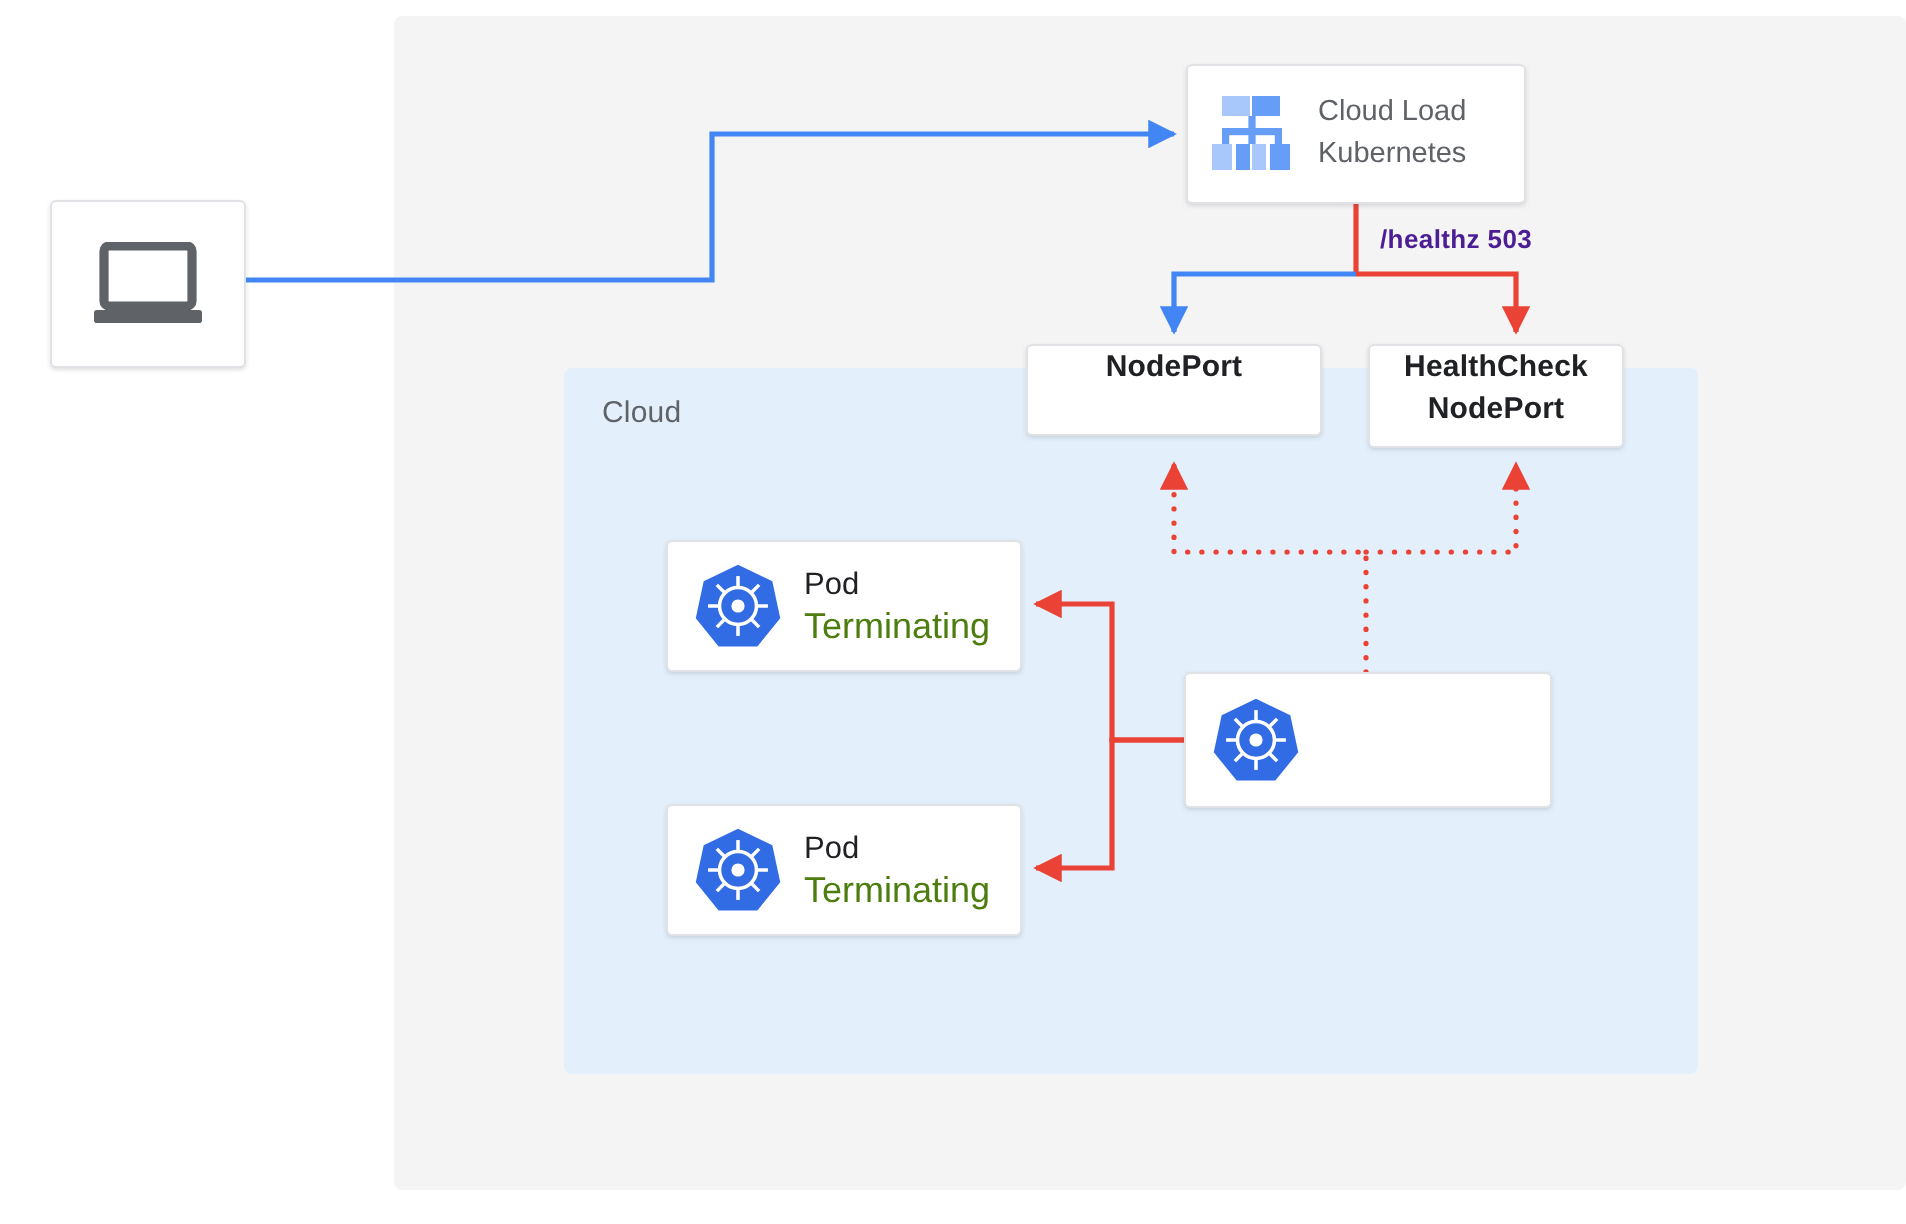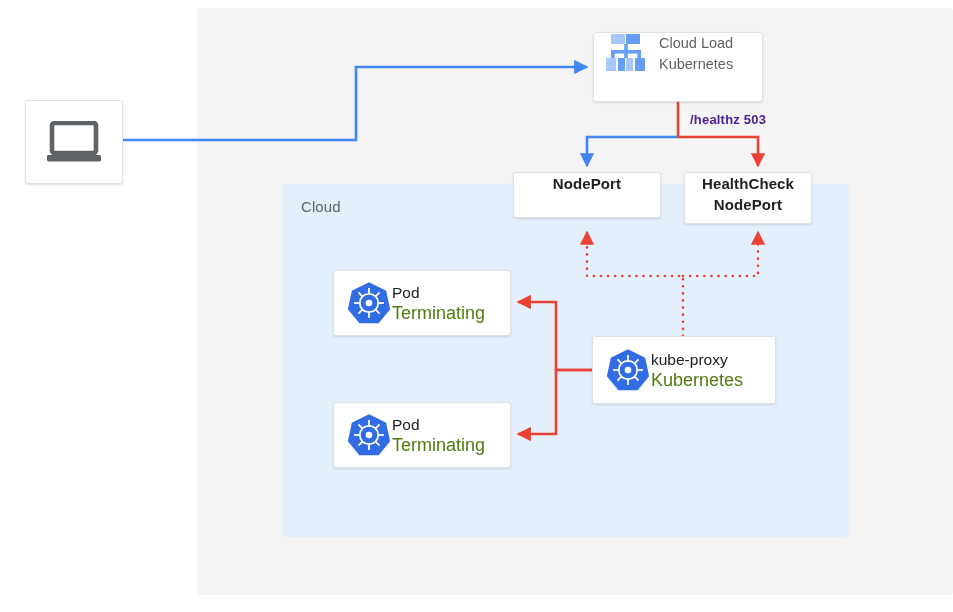--- a/index.html
+++ b/index.html
@@ -48,21 +48,21 @@
     box-shadow: 0 1px 2px rgba(60,64,67,0.16);
   }
 
   
   .client-card { left: 25px; top: 100px; width: 98px; height: 84px; }
   .laptop-icon { position: absolute; left: 50%; top: 50%; transform: translate(-50%,-50%); }
 
   
   .clb-card {
     left: 593px; top: 32px; width: 170px; height: 70px;
-    display: flex; padding-left: 11px;
+    display: flex; align-items: center; padding-left: 11px;
   }
   .clb-icon { width: 42px; height: 40px; flex: 0 0 42px; position: relative; }
   .clb-text {
     margin-left: 12px;
     font-size: 14.5px; line-height: 21px;
     color: #5f6368;
   }
 
   
   .np-card {
@@ -77,21 +77,21 @@
 
   
   .entity-card {
     display: flex; align-items: center; padding-left: 12px;
   }
   .pod-card-1 { left: 333px; top: 270px; width: 178px; height: 66px; }
   .pod-card-2 { left: 333px; top: 402px; width: 178px; height: 66px; }
   .kube-card  { left: 592px; top: 336px; width: 184px; height: 68px; }
 
   .k8s-icon { width: 46px; height: 44px; flex: 0 0 46px; }
-  .entity-text { }
+  .entity-text { margin-left: 10px; }
   .entity-title {
     font-size: 15.5px; color: #202124; line-height: 20px;
   }
   .entity-sub {
     font-size: 18px; color: #4d7c0f; line-height: 20px;
   }
 
   
   .healthz-label {
     position: absolute;
@@ -235,19 +235,15 @@
         <line x1="50" y1="16" x2="50" y2="30"></line>
         <line x1="50" y1="70" x2="50" y2="84"></line>
         <line x1="16" y1="50" x2="30" y2="50"></line>
         <line x1="70" y1="50" x2="84" y2="50"></line>
         <line x1="26" y1="26" x2="36" y2="36"></line>
         <line x1="64" y1="64" x2="74" y2="74"></line>
         <line x1="74" y1="26" x2="64" y2="36"></line>
         <line x1="36" y1="64" x2="26" y2="74"></line>
       </g>
     </svg>
-    <div class="entity-text">
-      <div class="entity-title">kube-proxy</div>
-      <div class="entity-sub">Kubernetes</div>
-    </div>
   </div>
 
 </div>
 
 </body></html>

